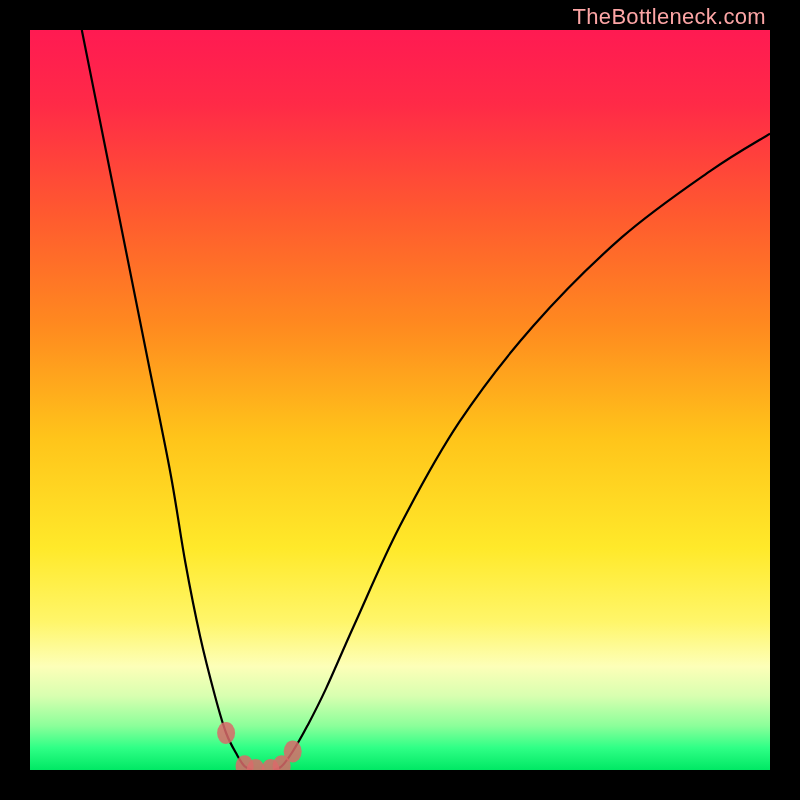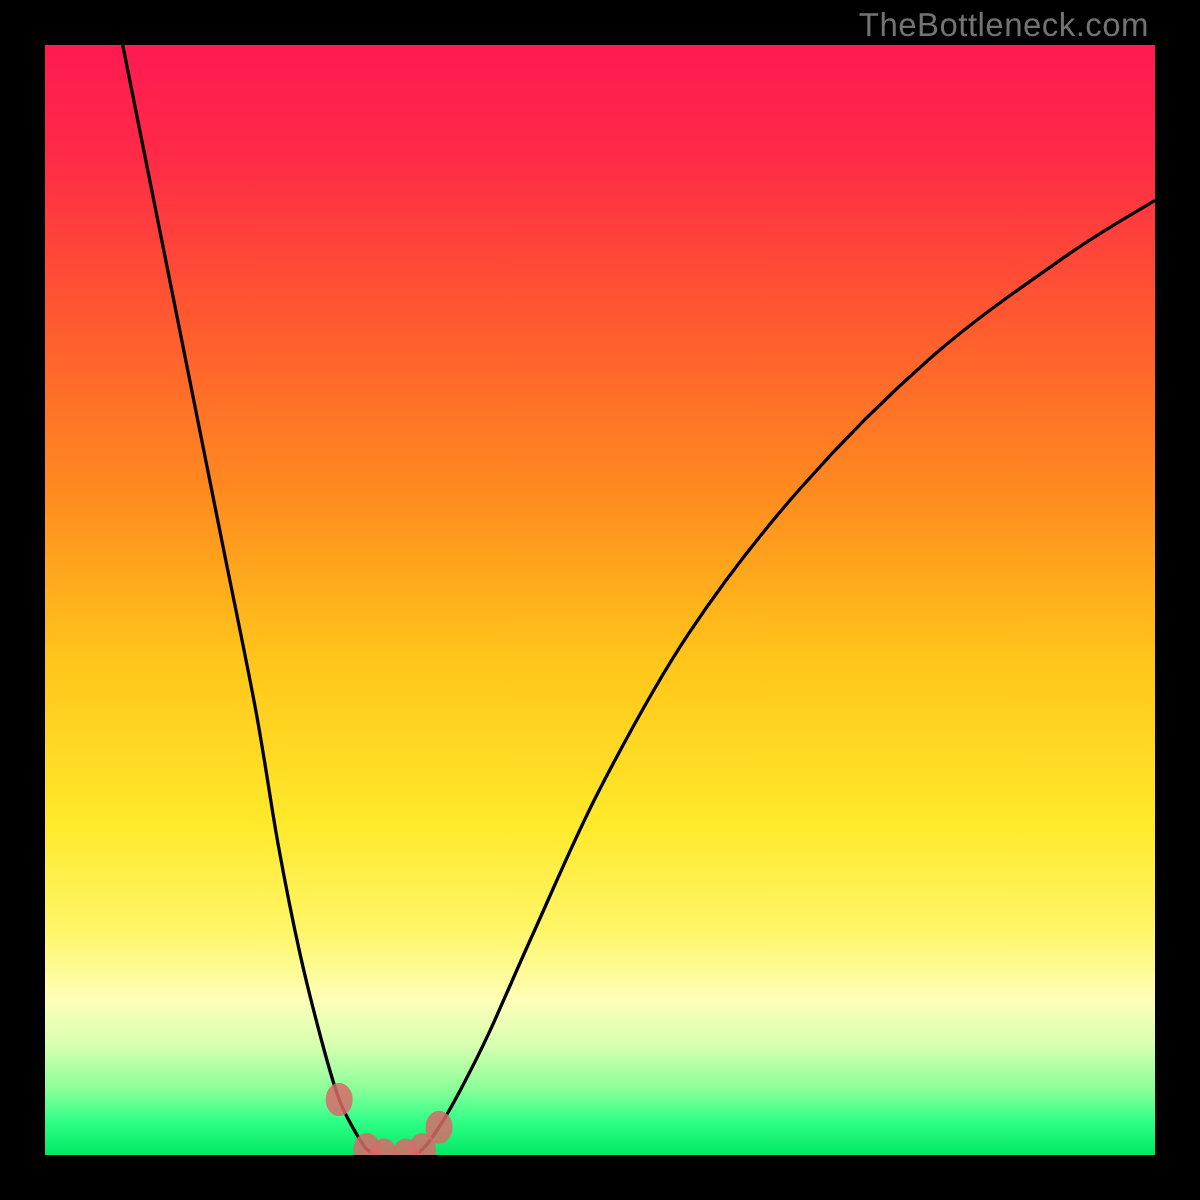--- a/index.html
+++ b/index.html
@@ -22,21 +22,21 @@
   .gradient {
     position: absolute;
     left: 0; top: 0;
     width: 100%;
     height: 100%;
   }
   .watermark {
     position: absolute;
     top: 4px;
     right: 34px;
-    color: #737373;
+    color: #fca5a5;
     font-size: 22px;
     font-weight: 500;
     letter-spacing: 0.3px;
     font-family: Arial, Helvetica, sans-serif;
   }
   svg.curve {
     position: absolute;
     left: 0; top: 0;
     width: 100%;
     height: 100%;

